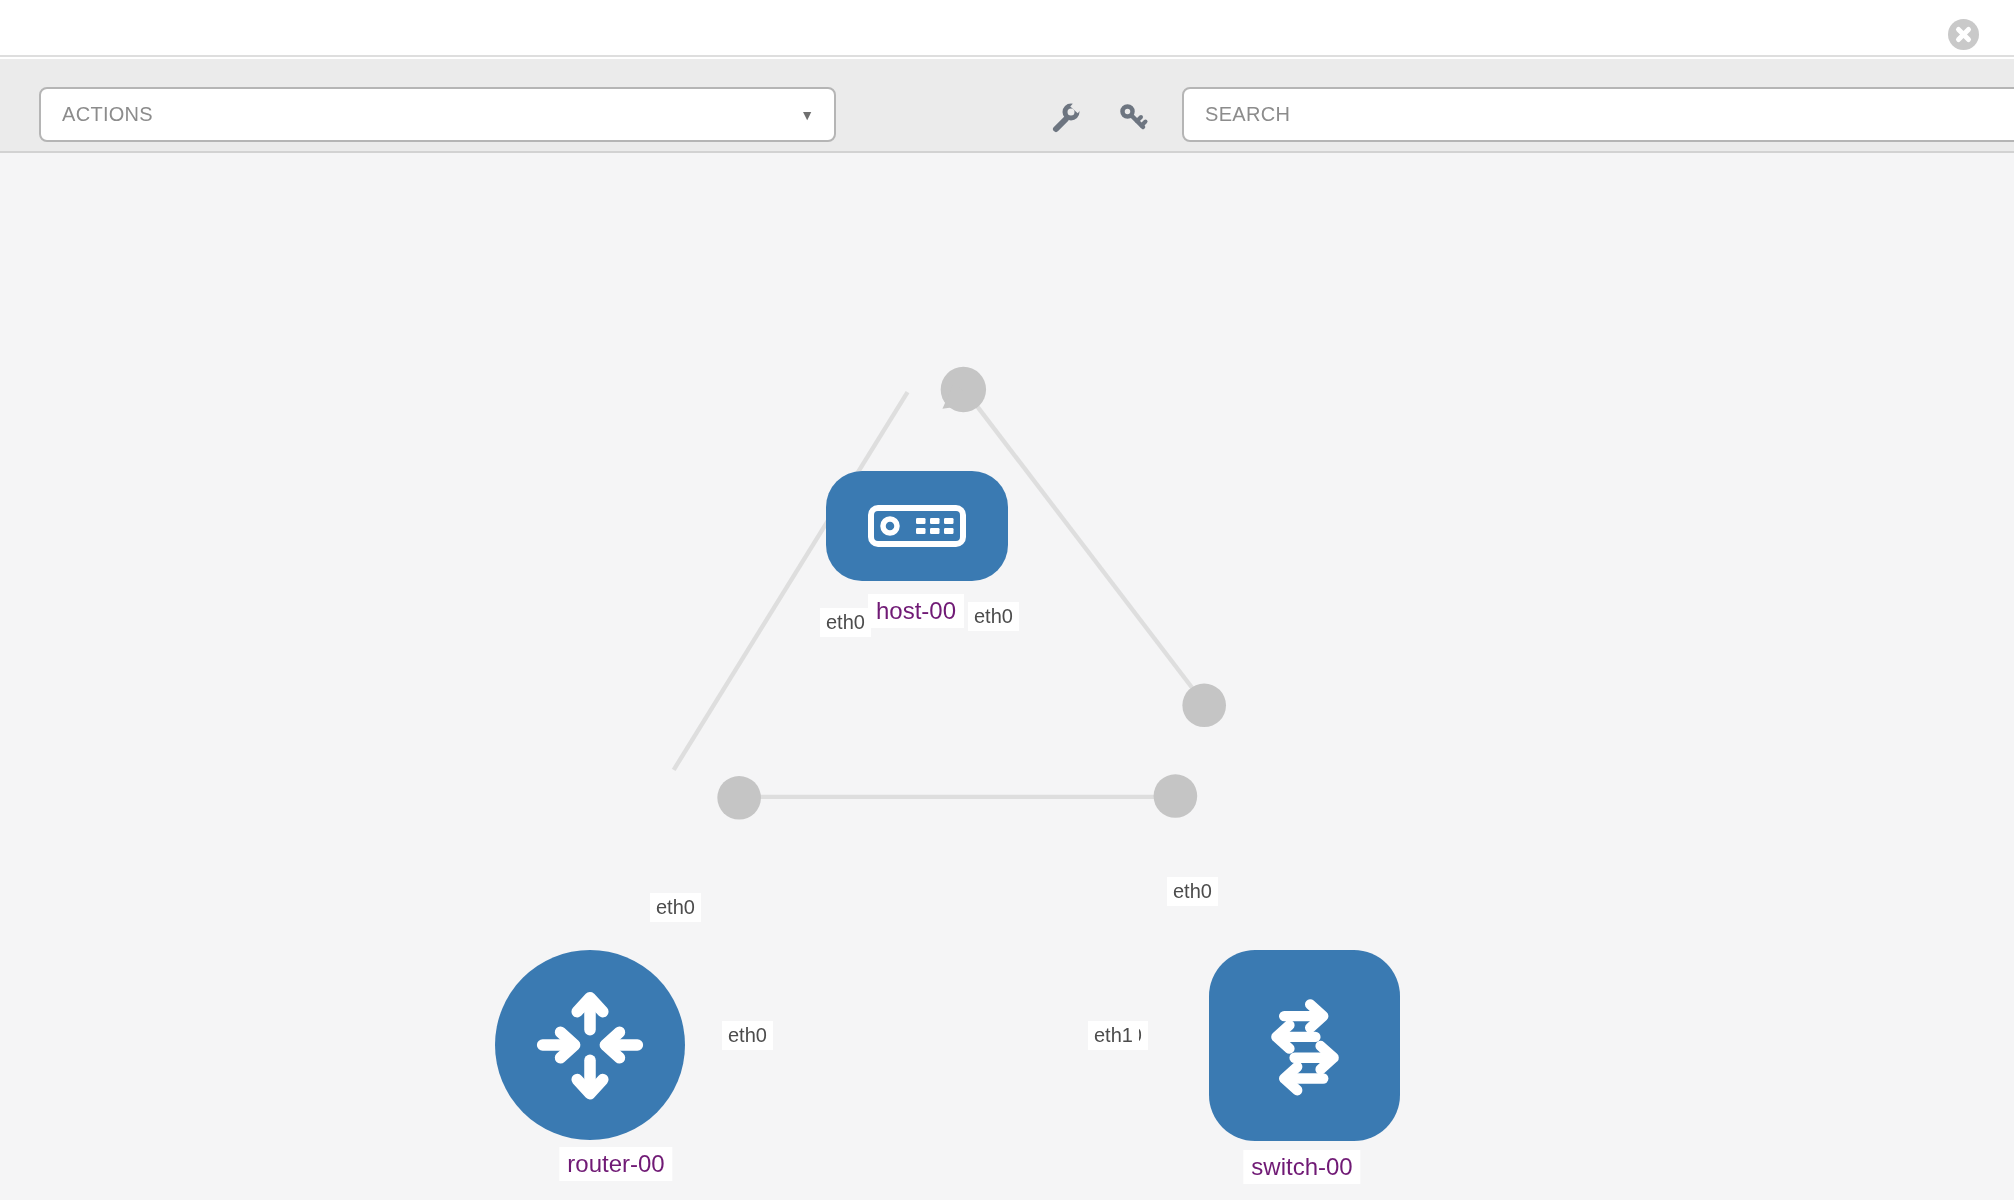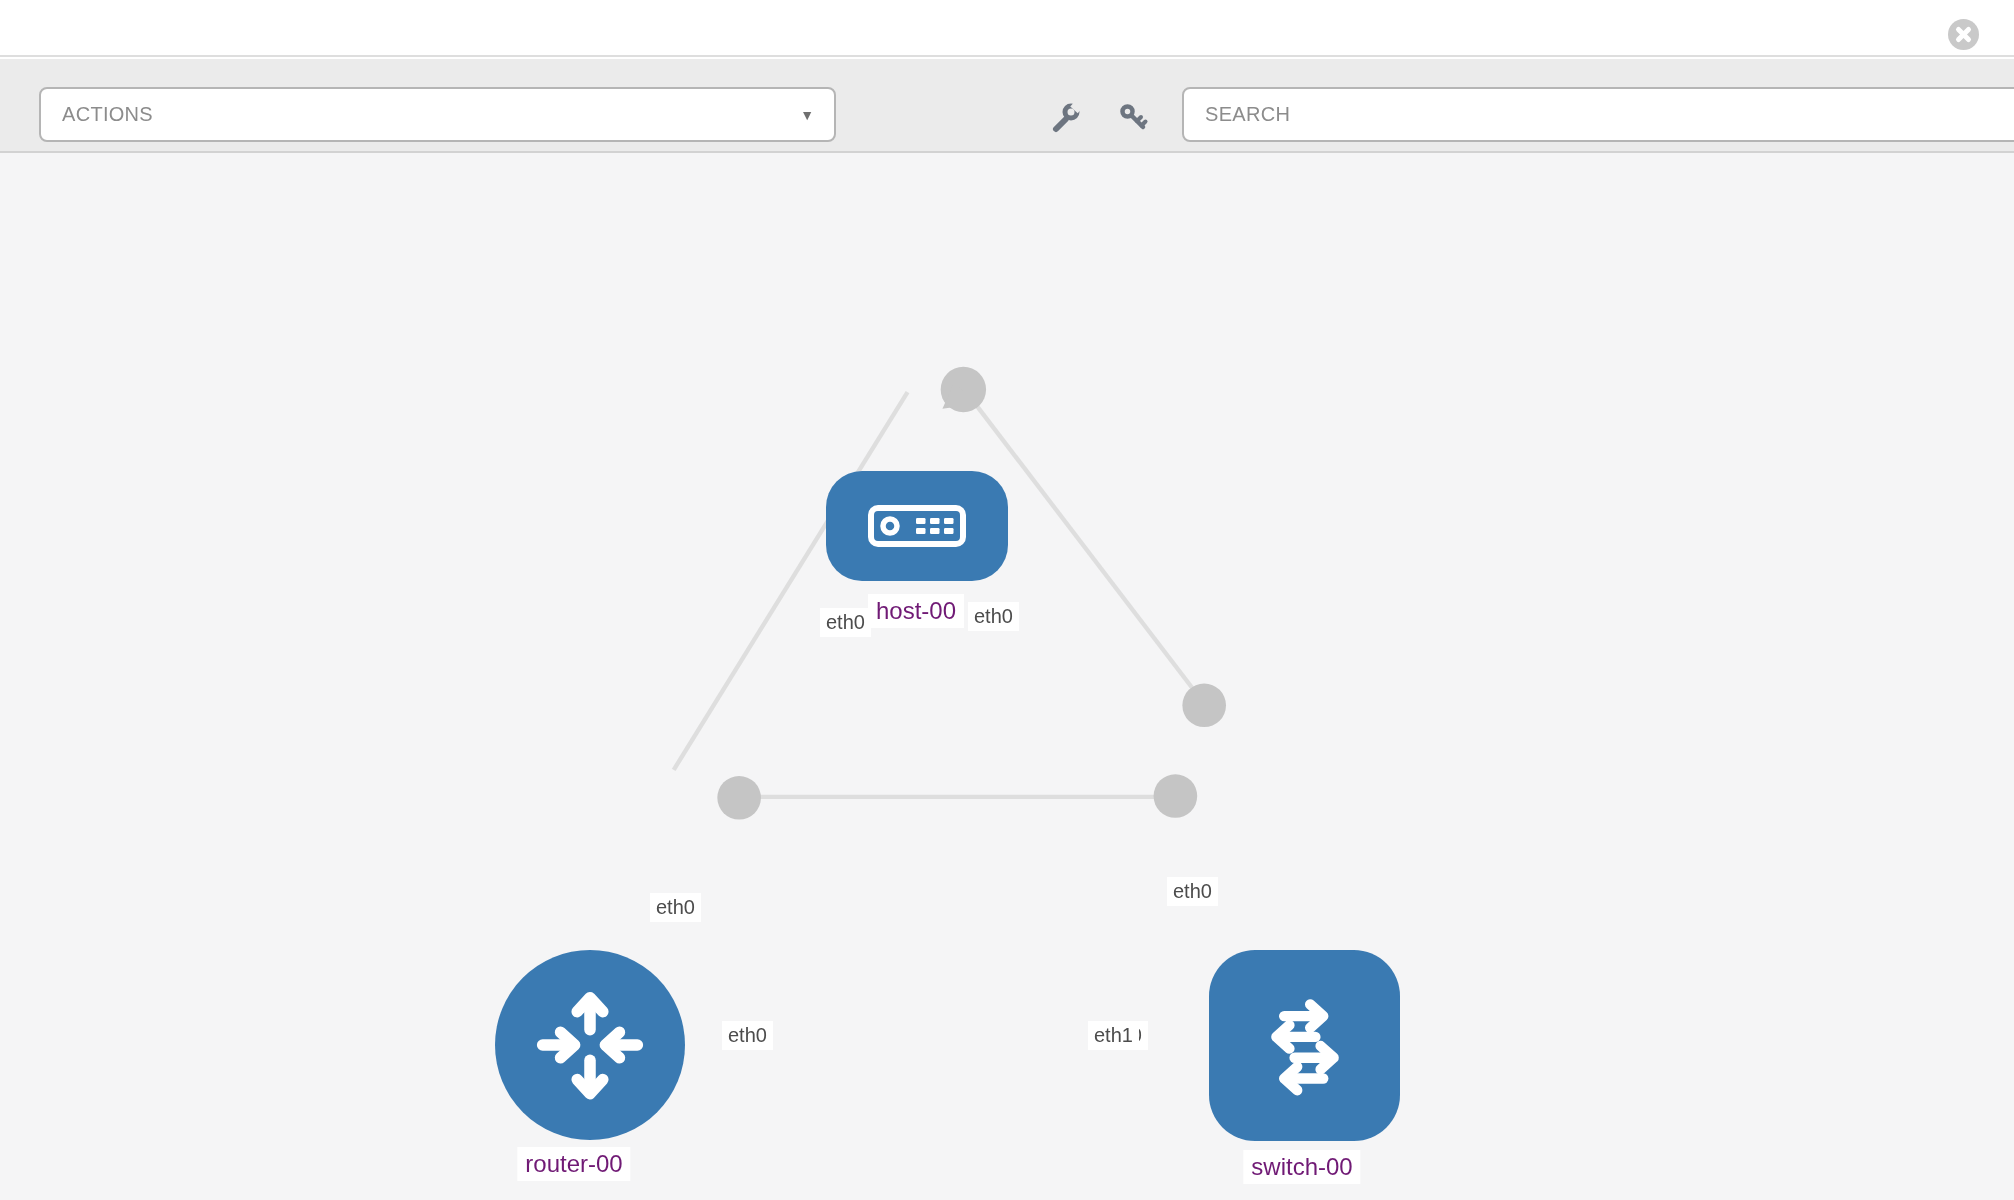--- a/index.html
+++ b/index.html
@@ -42,21 +42,21 @@
           align-items:center; justify-content:center; cursor:pointer; }
   .node.host   { left:826px;  top:318px; width:182px; height:110px; border-radius:36px; }
   .node.router { left:495px;  top:797px; width:190px; height:190px; border-radius:50%; }
   .node.switch { left:1209px; top:797px; width:191px; height:191px; border-radius:46px; }
 
   .node-label { position:absolute; z-index:3; background:#ffffff; color:#701a75;
                 font-size:24px; padding:3px 8px; white-space:nowrap; }
   .if-label   { position:absolute; background:#ffffff; color:#4c4c4c;
                 font-size:20px; padding:3px 6px; white-space:nowrap; }
   .lbl-host        { left:868px;  top:441px; }
-  .lbl-router      { left:574px;  top:994px; transform:translateX(-50%); }
+  .lbl-router      { left:616px;  top:994px; transform:translateX(-50%); }
   .lbl-switch      { left:1302px; top:997px; transform:translateX(-50%); }
   .if-host-left    { left:820px;  top:455px; z-index:3; }
   .if-host-right   { left:968px;  top:449px; z-index:3; }
   .if-router-top   { left:650px;  top:740px; z-index:3; }
   .if-switch-top   { left:1167px; top:724px; z-index:3; }
   .if-link-router  { left:722px;  top:868px; z-index:3; }
   .if-link-hidden  { left:1097px; top:868px; z-index:3; }
   .if-link-switch  { left:1088px; top:868px; z-index:4; }
 </style>
 </head>

